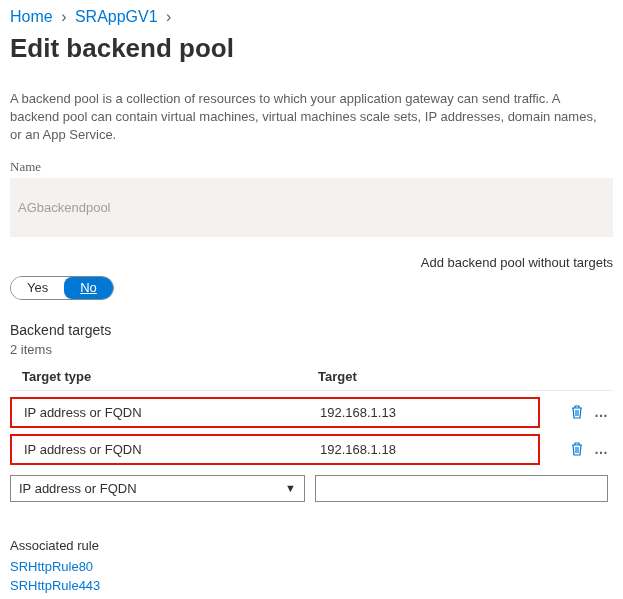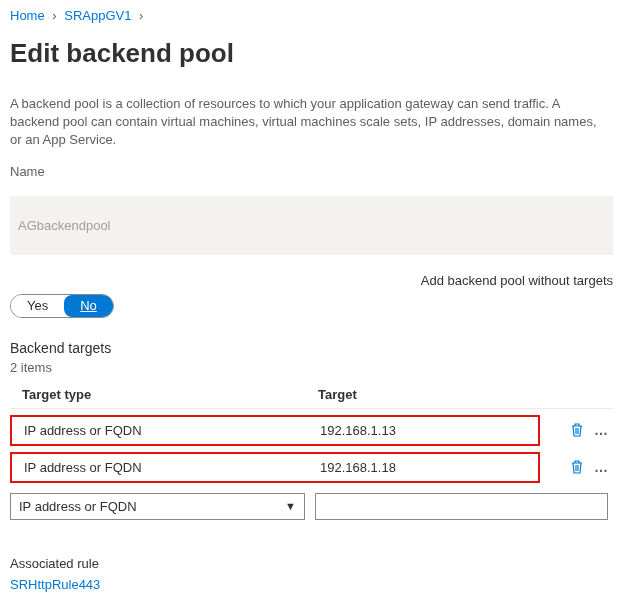--- a/index.html
+++ b/index.html
@@ -5,26 +5,26 @@
   * { box-sizing: border-box; }
   body {
     margin: 0;
     padding: 8px 10px;
     font-family: "Segoe UI", Arial, sans-serif;
     font-size: 13px;
     color: #323130;
     width: 623px;
     background: #fff;
   }
-  .breadcrumb { font-size: 13px; color: #605e5c; margin-bottom: 15px; }
+  .breadcrumb { font-size: 16px; color: #605e5c; margin-bottom: 7px; }
   .breadcrumb a { color: #0078d4; text-decoration: none; cursor: pointer; }
   .breadcrumb .sep { color: #605e5c; margin: 0 4px; display:inline-block;}
   h1 { font-size: 26px; font-weight: 600; margin: 2px 0 26px 0; }
   .desc { font-size: 13px; color: #605e5c; line-height: 1.4; margin-bottom: 14px; max-width: 590px;}
-  .field-label { color: #605e5c; font-size: 13px; margin-bottom: 17px; }
+  .field-label { color: #605e5c; font-size: 13px; margin-bottom: 3px; font-family: Liberation Serif, serif; }
   .name-input {
     width: 100%; border: none; background: #f3f2f1; color: #a19f9d;
     padding: 22px 8px; font-size: 13px;
   }
   .section-space { margin-top: 18px; }
   .plain-label { color: #323130; font-size: 13px; margin-bottom: 6px; text-align: right; }
 
   .toggle {
     display: inline-flex; border: 1px solid #8a8886; border-radius: 14px;
     overflow: hidden; height: 24px; line-height: 22px; font-size: 13px; justify-content: space-between;
@@ -133,17 +133,18 @@
 <div class="new-row">
   <div class="select">
     <span>IP address or FQDN</span>
     <span class="chev">▼</span>
   </div>
   <input class="target-input" value="" style="">
 </div>
 
 <div class="assoc">
   <div class="assoc-title">Associated rule</div>
+  <a class="rule-link">SRHttpRule80</a>
   <a class="rule-link">SRHttpRule443</a>
 </div>
 
 
 
 
 </body></html>

